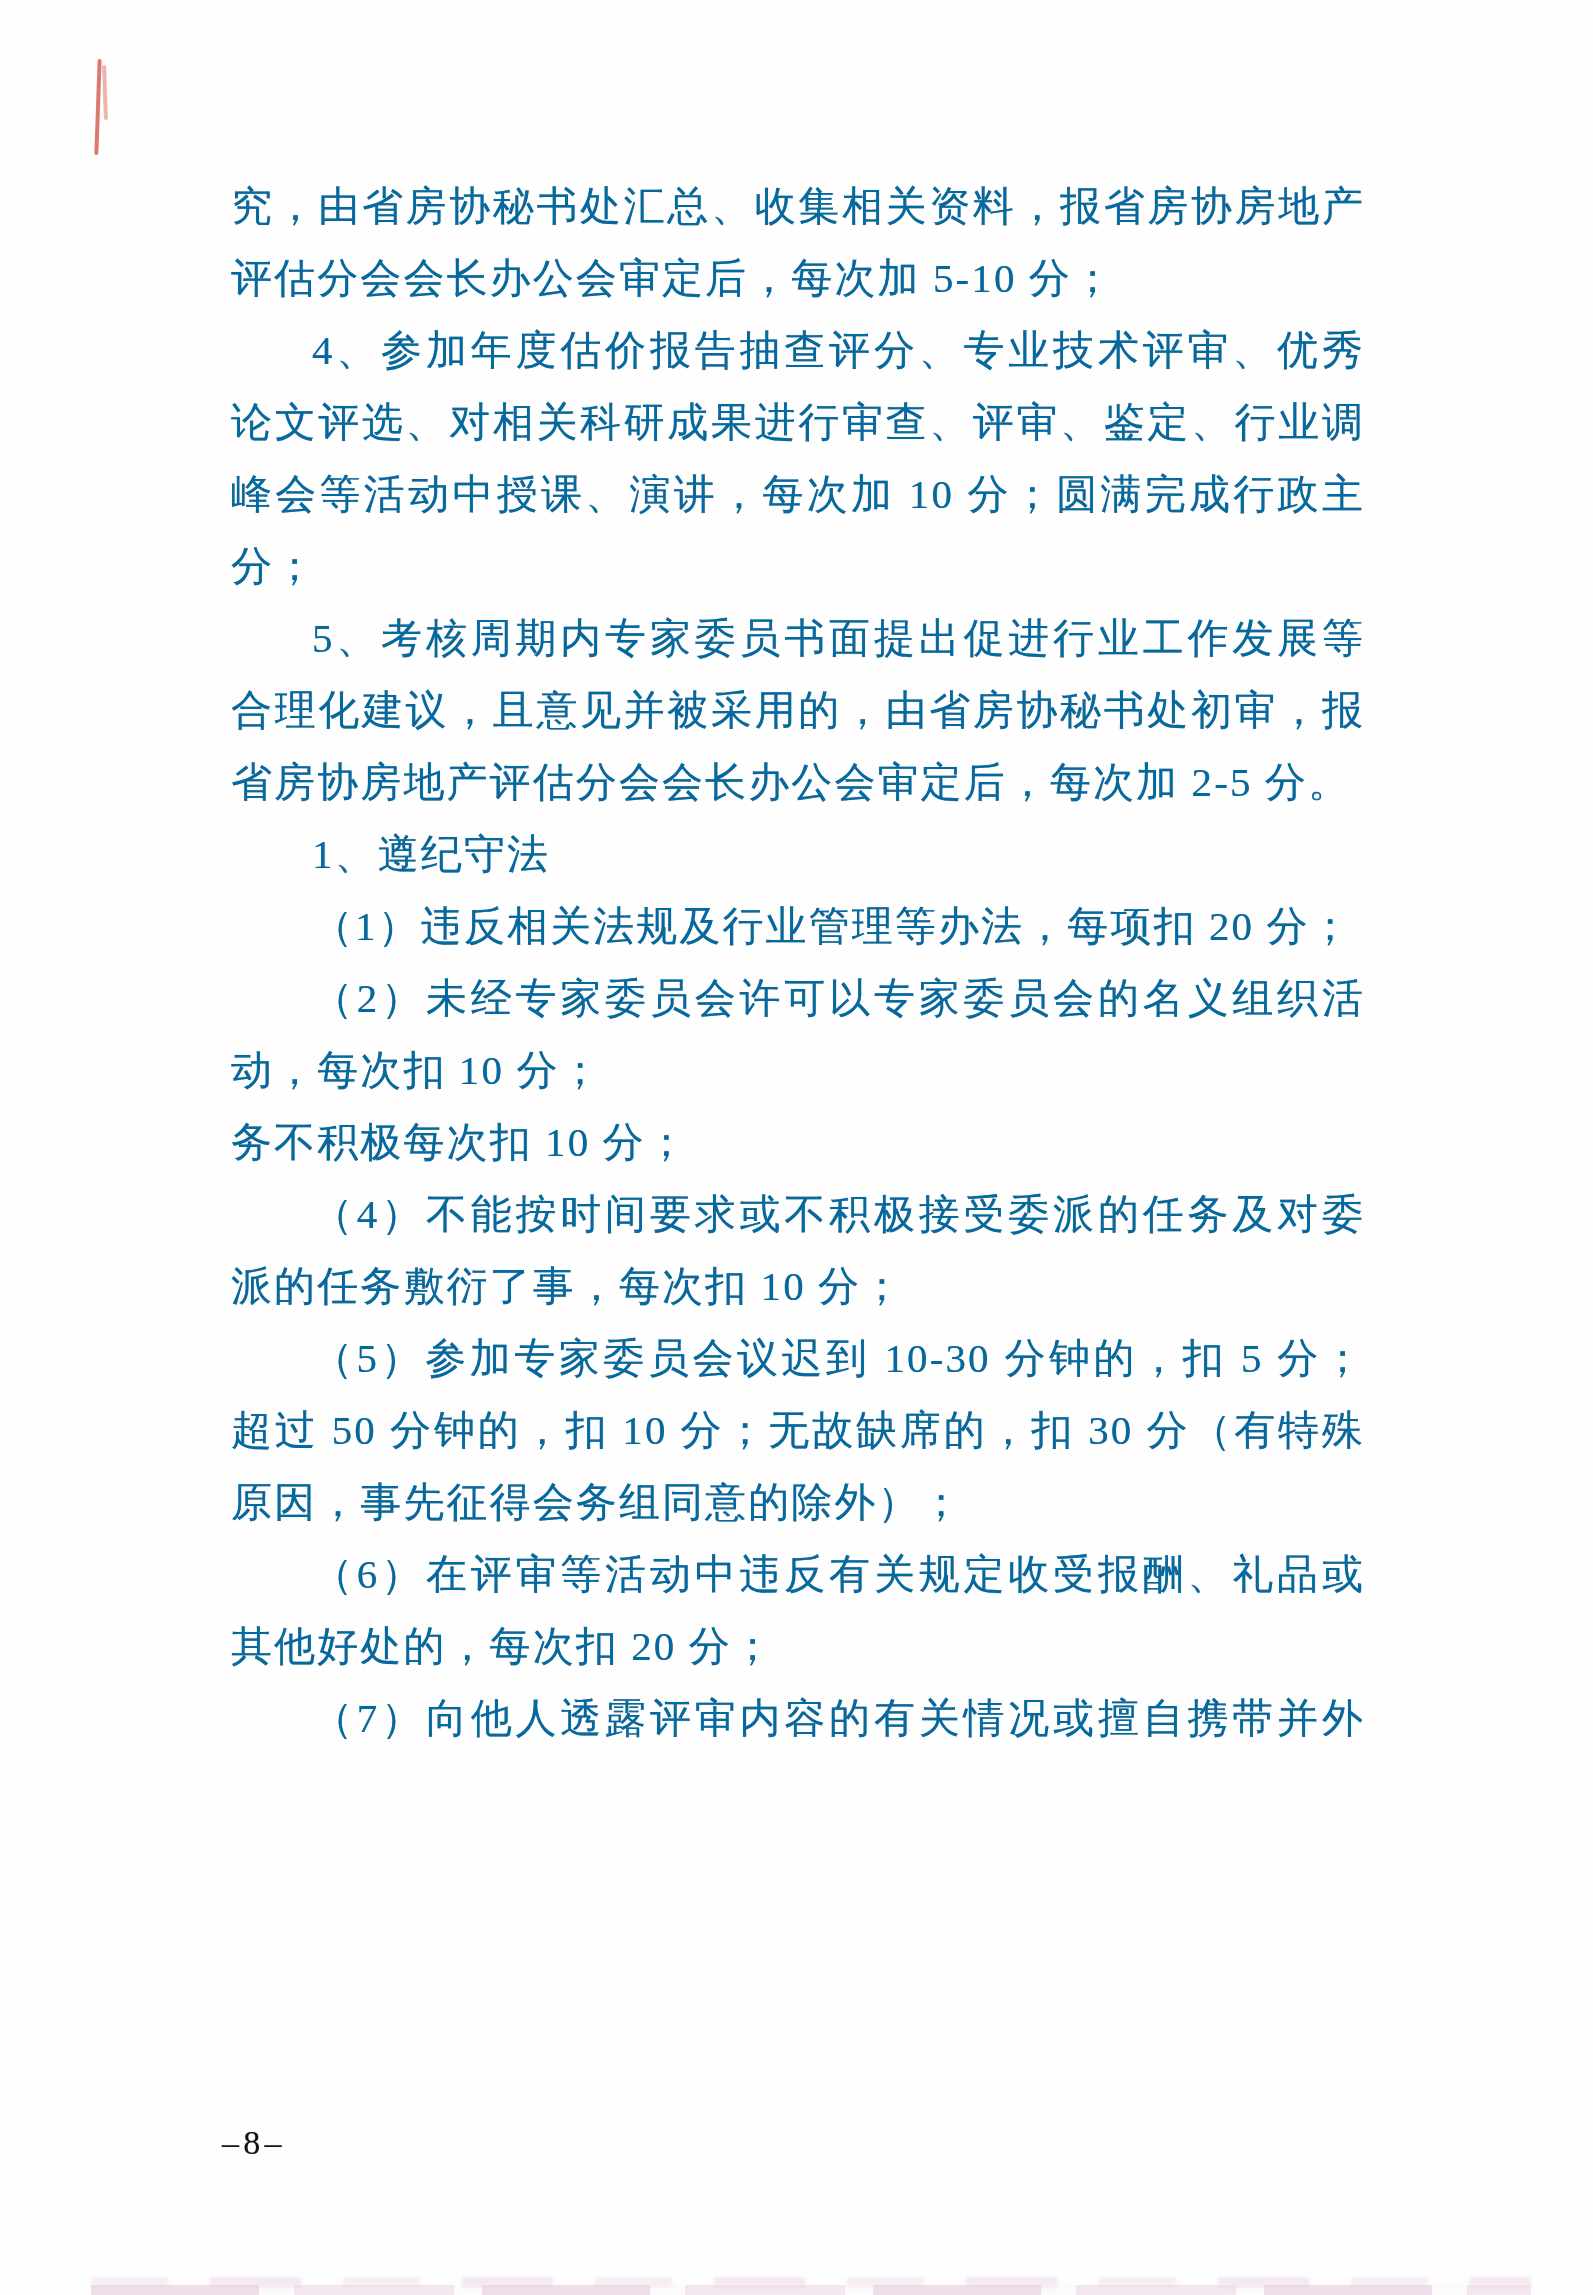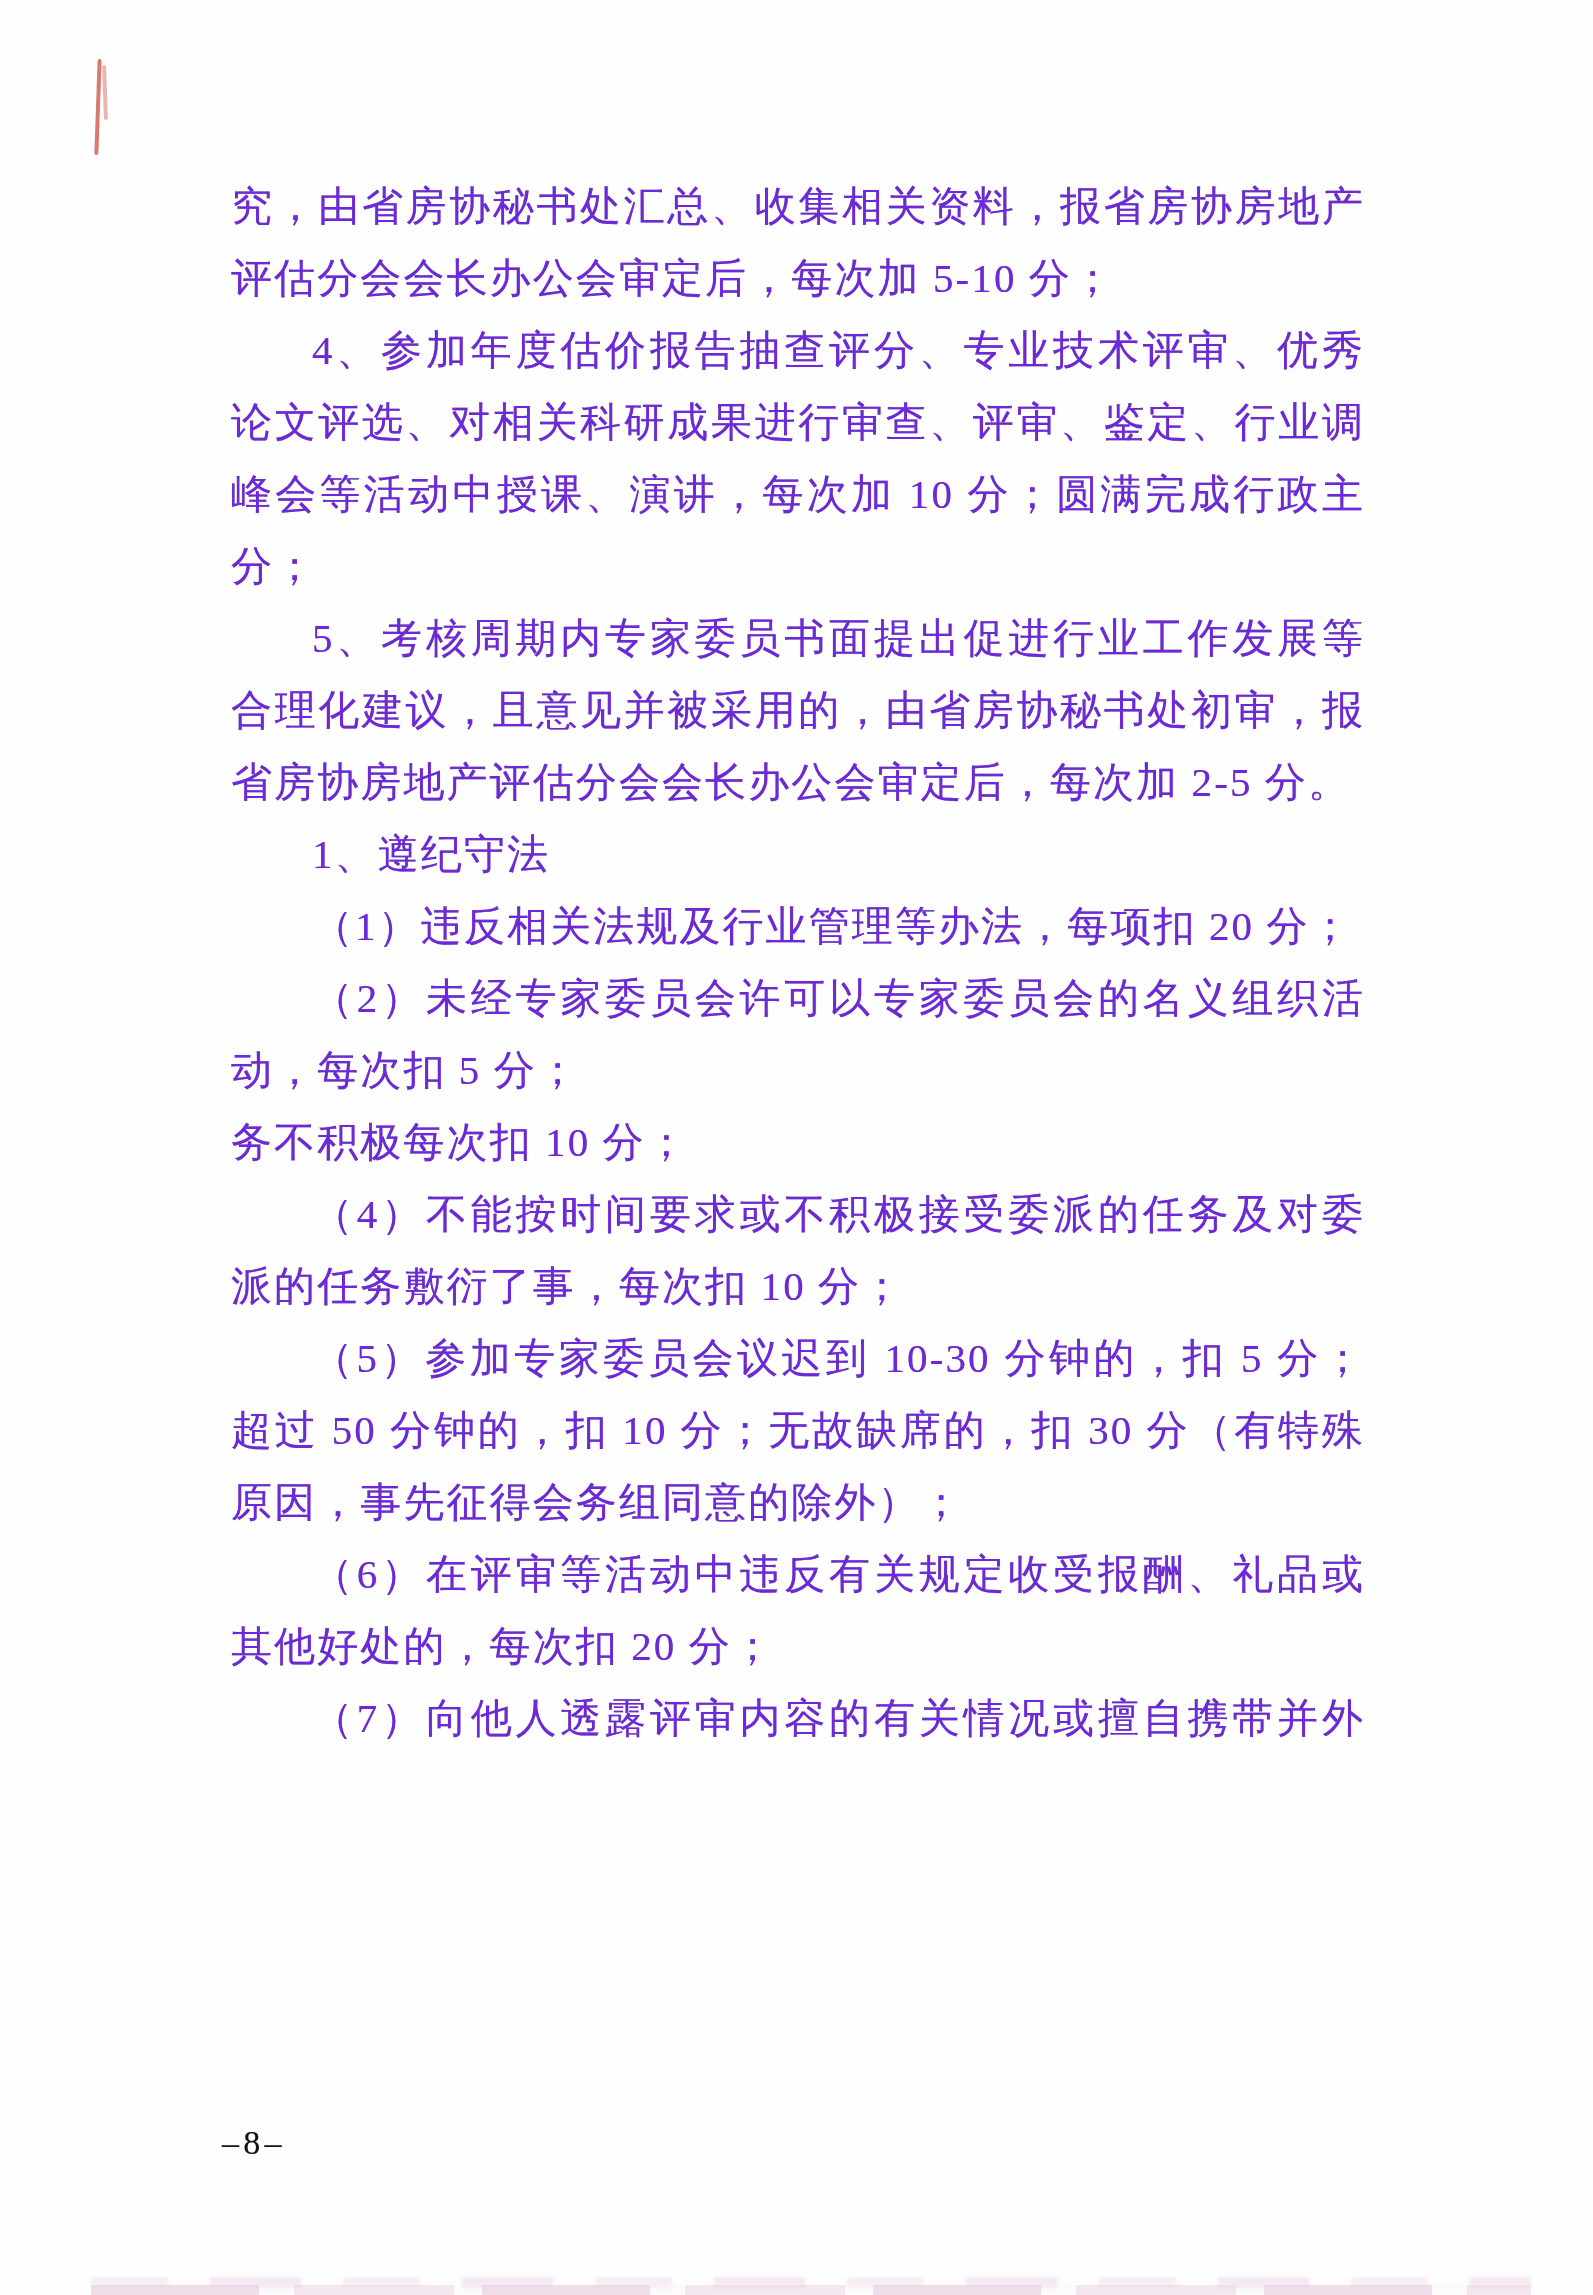--- a/index.html
+++ b/index.html
@@ -18,21 +18,21 @@
   .text-block {
     position: absolute;
     left: 231px;
     top: 170px;
     width: 1134px;
   }
   .line {
     height: 72px;
     line-height: 72px;
     font-size: 41px;
-    color: #6d28d9;
+    color: #0369a1;
     letter-spacing: 2.1px;
     white-space: nowrap;
     text-shadow: 0 0 0.7px rgba(20,20,20,0.45);
   }
   .line.indent {
     text-indent: 81px;
   }
   .line.justify {
     white-space: normal;
     text-align: justify;
@@ -129,21 +129,21 @@
       <div class="line indent justify">4、参加年度估价报告抽查评分、专业技术评审、优秀</div>
       <div class="line justify">论文评选、对相关科研成果进行审查、评审、鉴定、行业调</div>
       <div class="line justify">峰会等活动中授课、演讲，每次加 10 分；圆满完成行政主</div>
       <div class="line">分；</div>
       <div class="line indent justify">5、考核周期内专家委员书面提出促进行业工作发展等</div>
       <div class="line justify">合理化建议，且意见并被采用的，由省房协秘书处初审，报</div>
       <div class="line">省房协房地产评估分会会长办公会审定后，每次加 2-5 分。</div>
       <div class="line indent">1、遵纪守法</div>
       <div class="line indent">（1）违反相关法规及行业管理等办法，每项扣 20 分；</div>
       <div class="line indent justify">（2）未经专家委员会许可以专家委员会的名义组织活</div>
-      <div class="line">动，每次扣 5 分；</div>
+      <div class="line">动，每次扣 10 分；</div>
       <div class="line">务不积极每次扣 10 分；</div>
       <div class="line indent justify">（4）不能按时间要求或不积极接受委派的任务及对委</div>
       <div class="line">派的任务敷衍了事，每次扣 10 分；</div>
       <div class="line indent justify">（5）参加专家委员会议迟到 10-30 分钟的，扣 5 分；</div>
       <div class="line justify">超过 50 分钟的，扣 10 分；无故缺席的，扣 30 分（有特殊</div>
       <div class="line">原因，事先征得会务组同意的除外）；</div>
       <div class="line indent justify">（6）在评审等活动中违反有关规定收受报酬、礼品或</div>
       <div class="line">其他好处的，每次扣 20 分；</div>
       <div class="line indent justify">（7）向他人透露评审内容的有关情况或擅自携带并外</div>
     </div>

